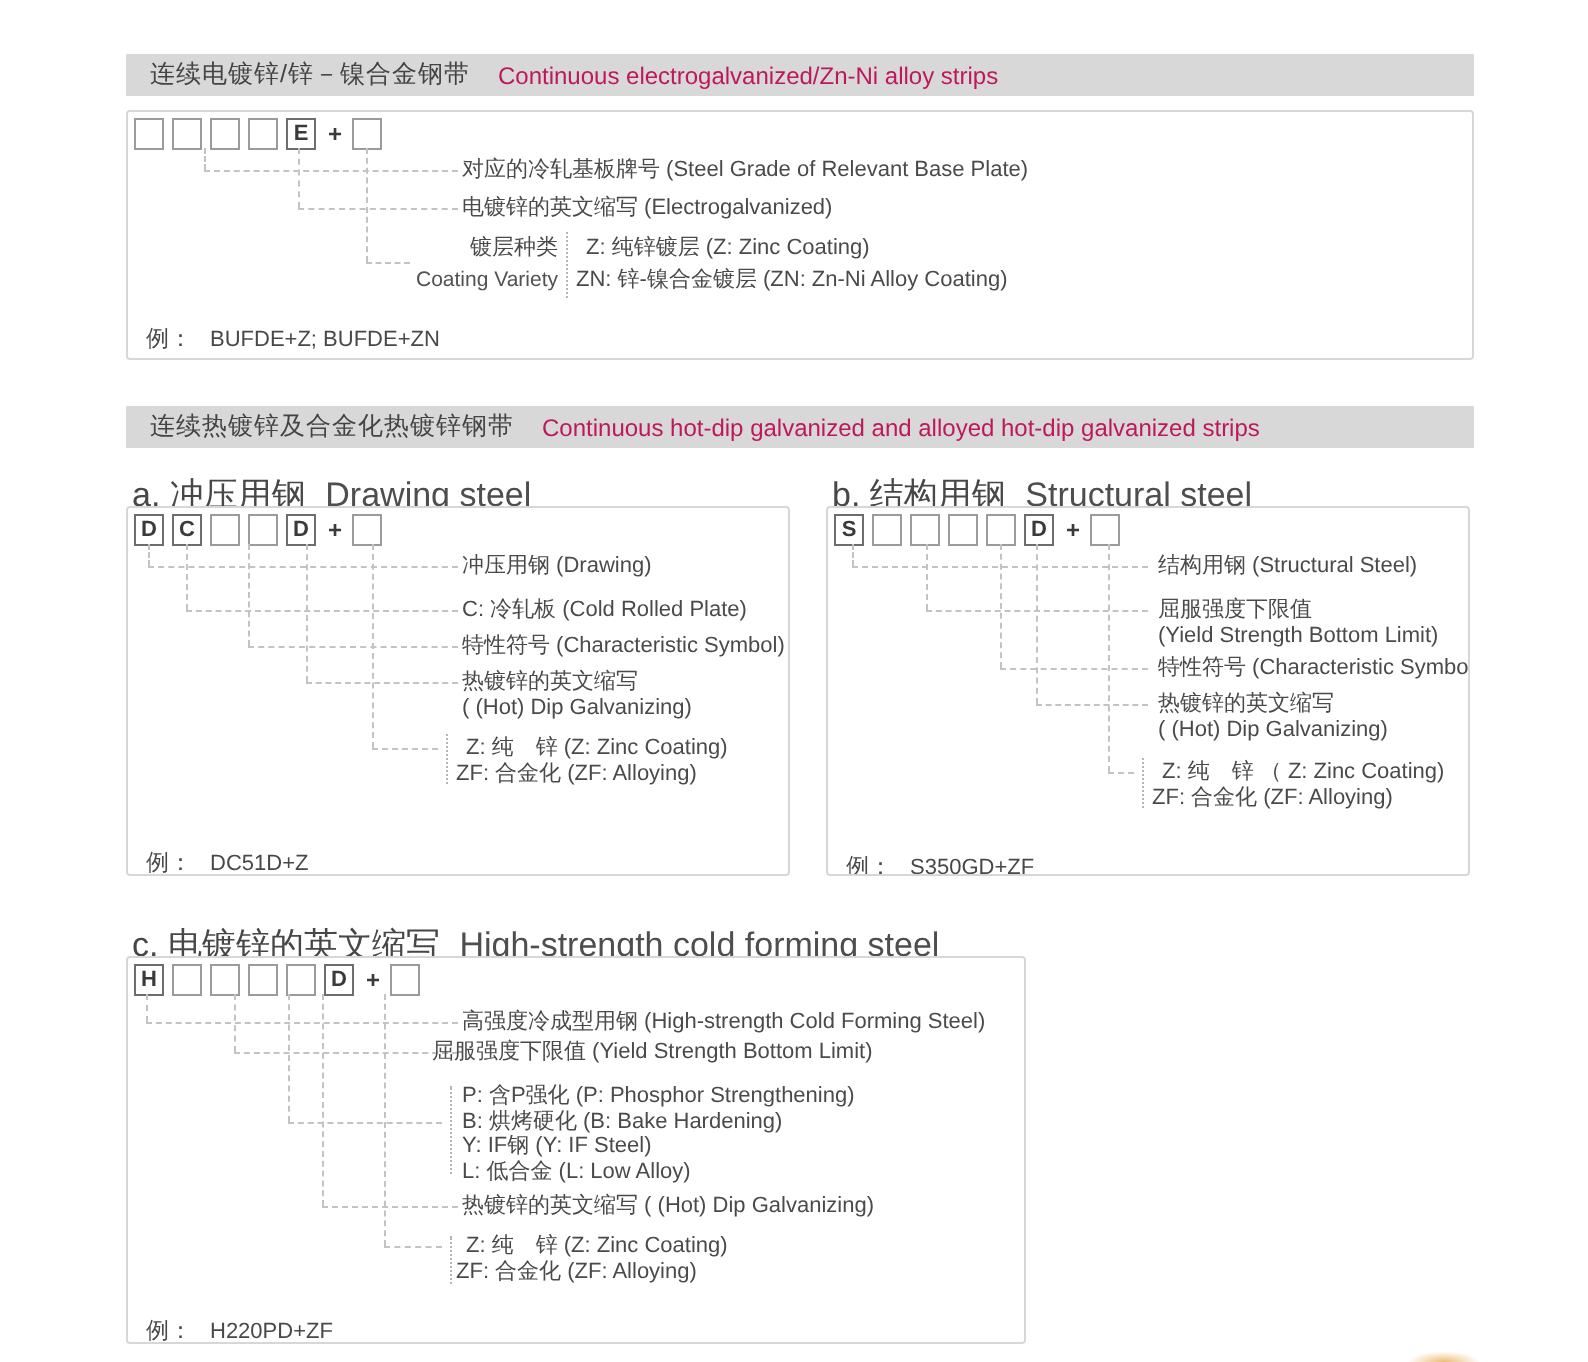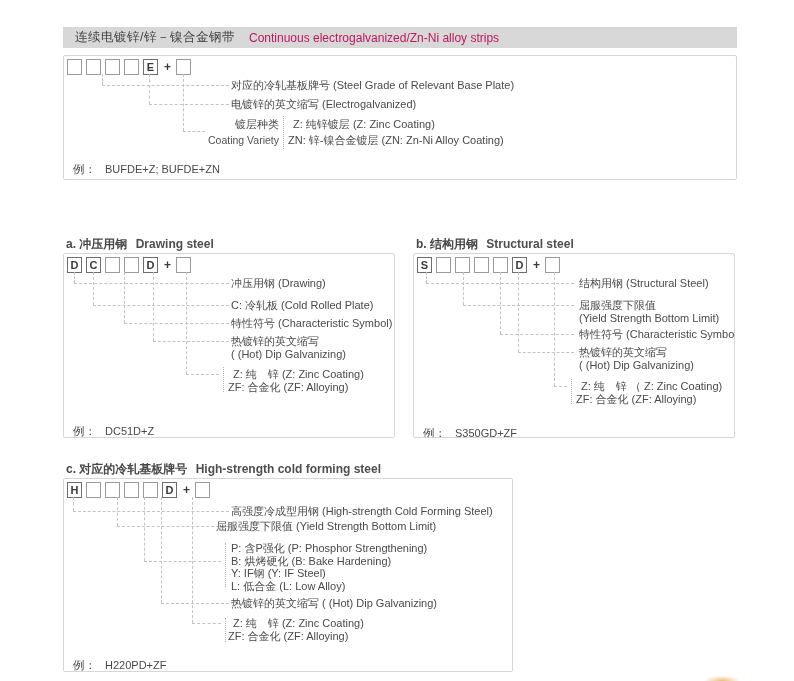--- a/index.html
+++ b/index.html
@@ -4,21 +4,21 @@
 <style>
   html,body{margin:0;padding:0;background:#ffffff;}
   .page{position:relative;width:794px;height:681px;background:#ffffff;overflow:hidden;
         font-family:"Liberation Sans","DejaVu Sans",sans-serif;color:#4a4a4a;}
   
   .hbar{position:absolute;left:63px;width:674px;height:21px;background:#d8d8d8;
         display:flex;align-items:center;white-space:nowrap;}
   .hbar .zh{font-size:12.5px;color:#434343;margin-left:12px;letter-spacing:.5px;}
   .hbar .en{font-size:12px;color:#be185d;margin-left:14px;}
   
-  .subtitle{position:absolute;font-size:12px;color:#474747;white-space:nowrap;font-weight:bold;}
+  .subtitle{position:absolute;font-size:17px;color:#474747;white-space:nowrap;}
   .subtitle .en{margin-left:5px;color:#4e4e4e;}
   
   .panel{position:absolute;background:#ffffff;border:1px solid #d7d7d7;border-radius:2px;overflow:hidden;}
   
   .formula{position:absolute;left:3px;top:3px;display:flex;align-items:center;}
   .fbox{width:13px;height:14px;border:1px solid #9b9b9b;margin-right:4px;background:#fff;
         display:flex;align-items:center;justify-content:center;
         font-size:11px;font-weight:bold;color:#3a3a3a;flex:0 0 auto;}
   .fbox.letter{border-color:#6d6d6d;}
   .plus{font-size:12px;font-weight:bold;color:#3a3a3a;margin:0 5px 0 2px;}
@@ -81,20 +81,24 @@
     <div class="dotl" style="left:219px;top:60px;height:33px;"></div>
     <div class="l3vals" style="left:224px;top:60px;">
       <span class="indent">Z: 纯锌镀层 (Z: Zinc Coating)</span>
       <span>ZN: 锌-镍合金镀层 (ZN: Zn-Ni Alloy Coating)</span>
     </div>
     <div class="example" style="top:106px;">
       <span class="ex-label">例：</span><span class="ex-val">BUFDE+Z; BUFDE+ZN</span>
     </div>
   </div>
 
+  <div class="hbar" style="top:203px;">
+    <span class="zh">连续热镀锌及合金化热镀锌钢带</span>
+    <span class="en">Continuous hot-dip galvanized and alloyed hot-dip galvanized strips</span>
+  </div>
 
   <div class="subtitle" style="left:66px;top:236px;">
     <span>a.</span>
     <span>冲压用钢</span>
     <span class="en">Drawing steel</span>
   </div>
   <div class="subtitle" style="left:416px;top:236px;">
     <span>b.</span>
     <span>结构用钢</span>
     <span class="en">Structural steel</span>
@@ -173,21 +177,21 @@
       <span class="sub indent">Z: 纯　锌 （ Z: Zinc Coating)</span>
       <span class="sub">ZF: 合金化 (ZF: Alloying)</span>
     </div>
     <div class="example" style="top:172px;">
       <span class="ex-label">例：</span><span class="ex-val">S350GD+ZF</span>
     </div>
   </div>
 
   <div class="subtitle" style="left:66px;top:461px;">
     <span>c.</span>
-    <span>对应的冷轧基板牌号</span>
+    <span>电镀锌的英文缩写</span>
     <span class="en">High-strength cold forming steel</span>
   </div>
 
   <div class="panel" style="left:63px;top:478px;width:448px;height:192px;">
     <div class="formula">
       <span class="fbox letter">H</span>
       <span class="fbox"></span>
       <span class="fbox"></span>
       <span class="fbox"></span>
       <span class="fbox"></span>

